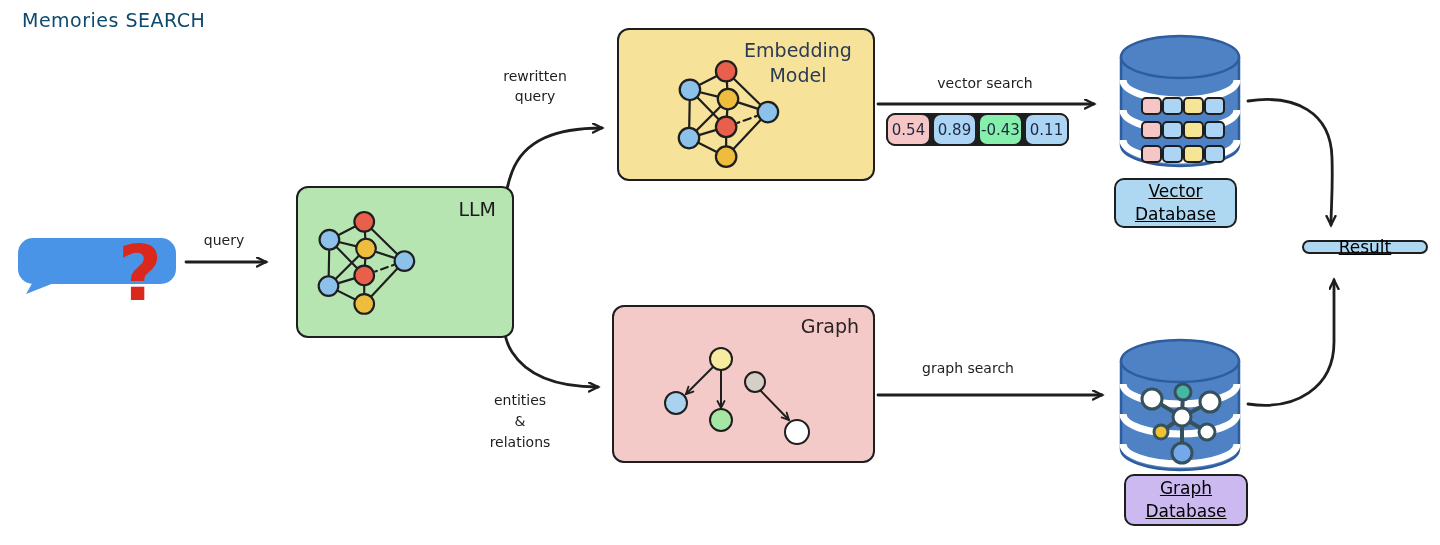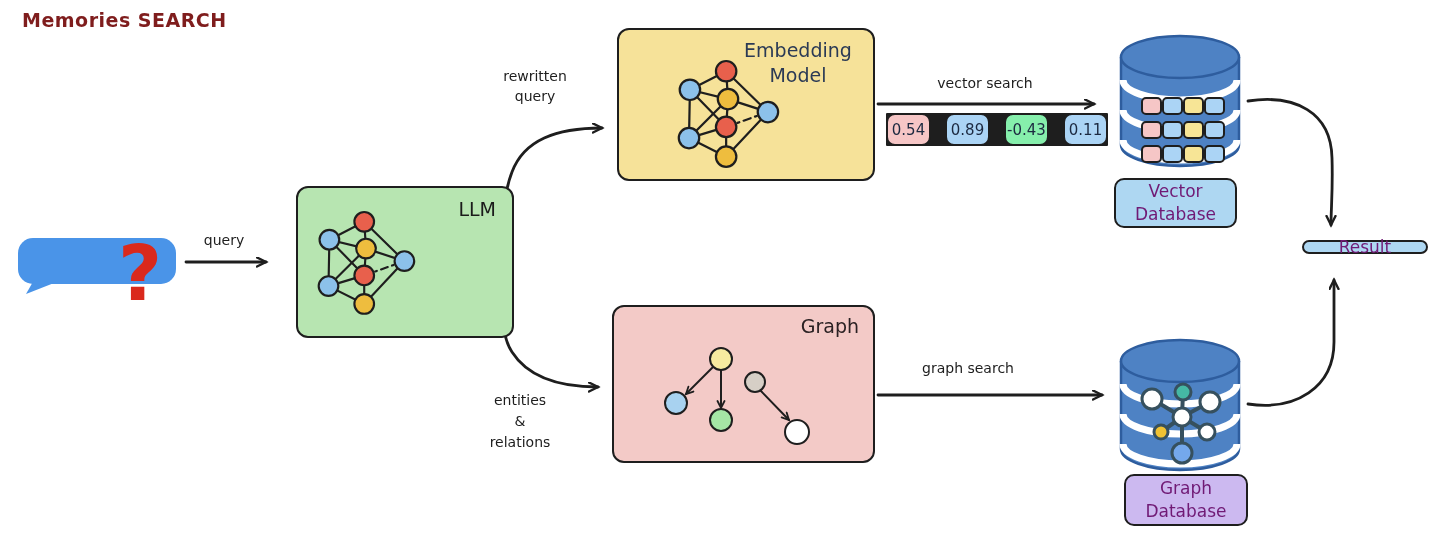--- a/index.html
+++ b/index.html
@@ -1,37 +1,37 @@
 <!DOCTYPE html>
 <html><head>
 <meta charset="utf-8">
 <style>
   html,body{margin:0;padding:0;background:#ffffff;}
   .canvas{
     position:relative;width:1440px;height:545px;background:#ffffff;overflow:hidden;
     font-family:"DejaVu Sans", sans-serif;color:#1d1d1d;
   }
   .abs{position:absolute;}
-  .title{left:22px;top:9px;font-size:19px;font-weight:700;letter-spacing:.5px;color:#7f1d1d;}
+  .title{left:22px;top:9px;font-size:19px;font-weight:400;letter-spacing:.5px;color:#0c4a6e;}
   .lbl{position:absolute;font-size:14px;line-height:1.45;text-align:center;white-space:pre-line;color:#1d1d1d;}
   .boxnode{position:absolute;border:2.2px solid #1e1e1e;border-radius:12px;box-sizing:border-box;}
   .box-llm{left:272px;top:186px;width:218px;height:152px;background:#b7e5b1;margin-left:24px;}
   .box-emb{left:617px;top:28px;width:258px;height:153px;background:#f6e299;}
   .box-graph{left:612px;top:305px;width:263px;height:158px;background:#f3cac7;}
   .node-label{position:absolute;font-size:19px;white-space:pre-line;}
   .llm-label{right:16px;top:10px;color:#1b1b1b;}
   .emb-label{right:10px;top:8px;width:130px;text-align:center;color:#2b3a55;line-height:1.3;}
   .graph-label{right:14px;top:8px;color:#2a2123;}
   .dblabel{position:absolute;border:2.2px solid #1e1e1e;border-radius:10px;box-sizing:border-box;
     display:flex;align-items:center;justify-content:center;text-align:center;
-    font-size:17px;line-height:1.35;white-space:pre-line;color:#701a75;}
+    font-size:17px;line-height:1.35;white-space:pre-line;color:#000000;text-decoration:underline;}
   .vdb-label{left:1114px;top:178px;width:123px;height:50px;background:#aed7f2;}
   .gdb-label{left:1124px;top:474px;width:124px;height:52px;background:#ccb9f0;}
   .result-box{left:1302px;top:240px;width:126px;height:14px;background:#aed7f2;border-radius:11px;font-size:17px;align-items:center;}
-  .chips{position:absolute;left:886px;top:113px;display:flex;gap:14px;background:#1e1e1e;border-radius:1px;padding:0;}
+  .chips{position:absolute;left:886px;top:113px;display:flex;gap:1px;background:#1e1e1e;border-radius:10px;padding:0;}
   .chip{width:45px;height:33px;border:2.4px solid #1e1e1e;border-radius:9px;box-sizing:border-box;
     display:flex;align-items:center;justify-content:center;font-size:15px;color:#1c2940;}
   .chip0{background:#f6c6c6;} .chip1{background:#abd4f5;} .chip2{background:#86efac;} .chip3{background:#abd4f5;}
   .qmark{left:118px;top:236px;font-size:76px;font-weight:bold;color:#da291c;line-height:1;}
   svg{display:block;}
 </style>
 </head>
 <body>
 
 <div class="canvas">

